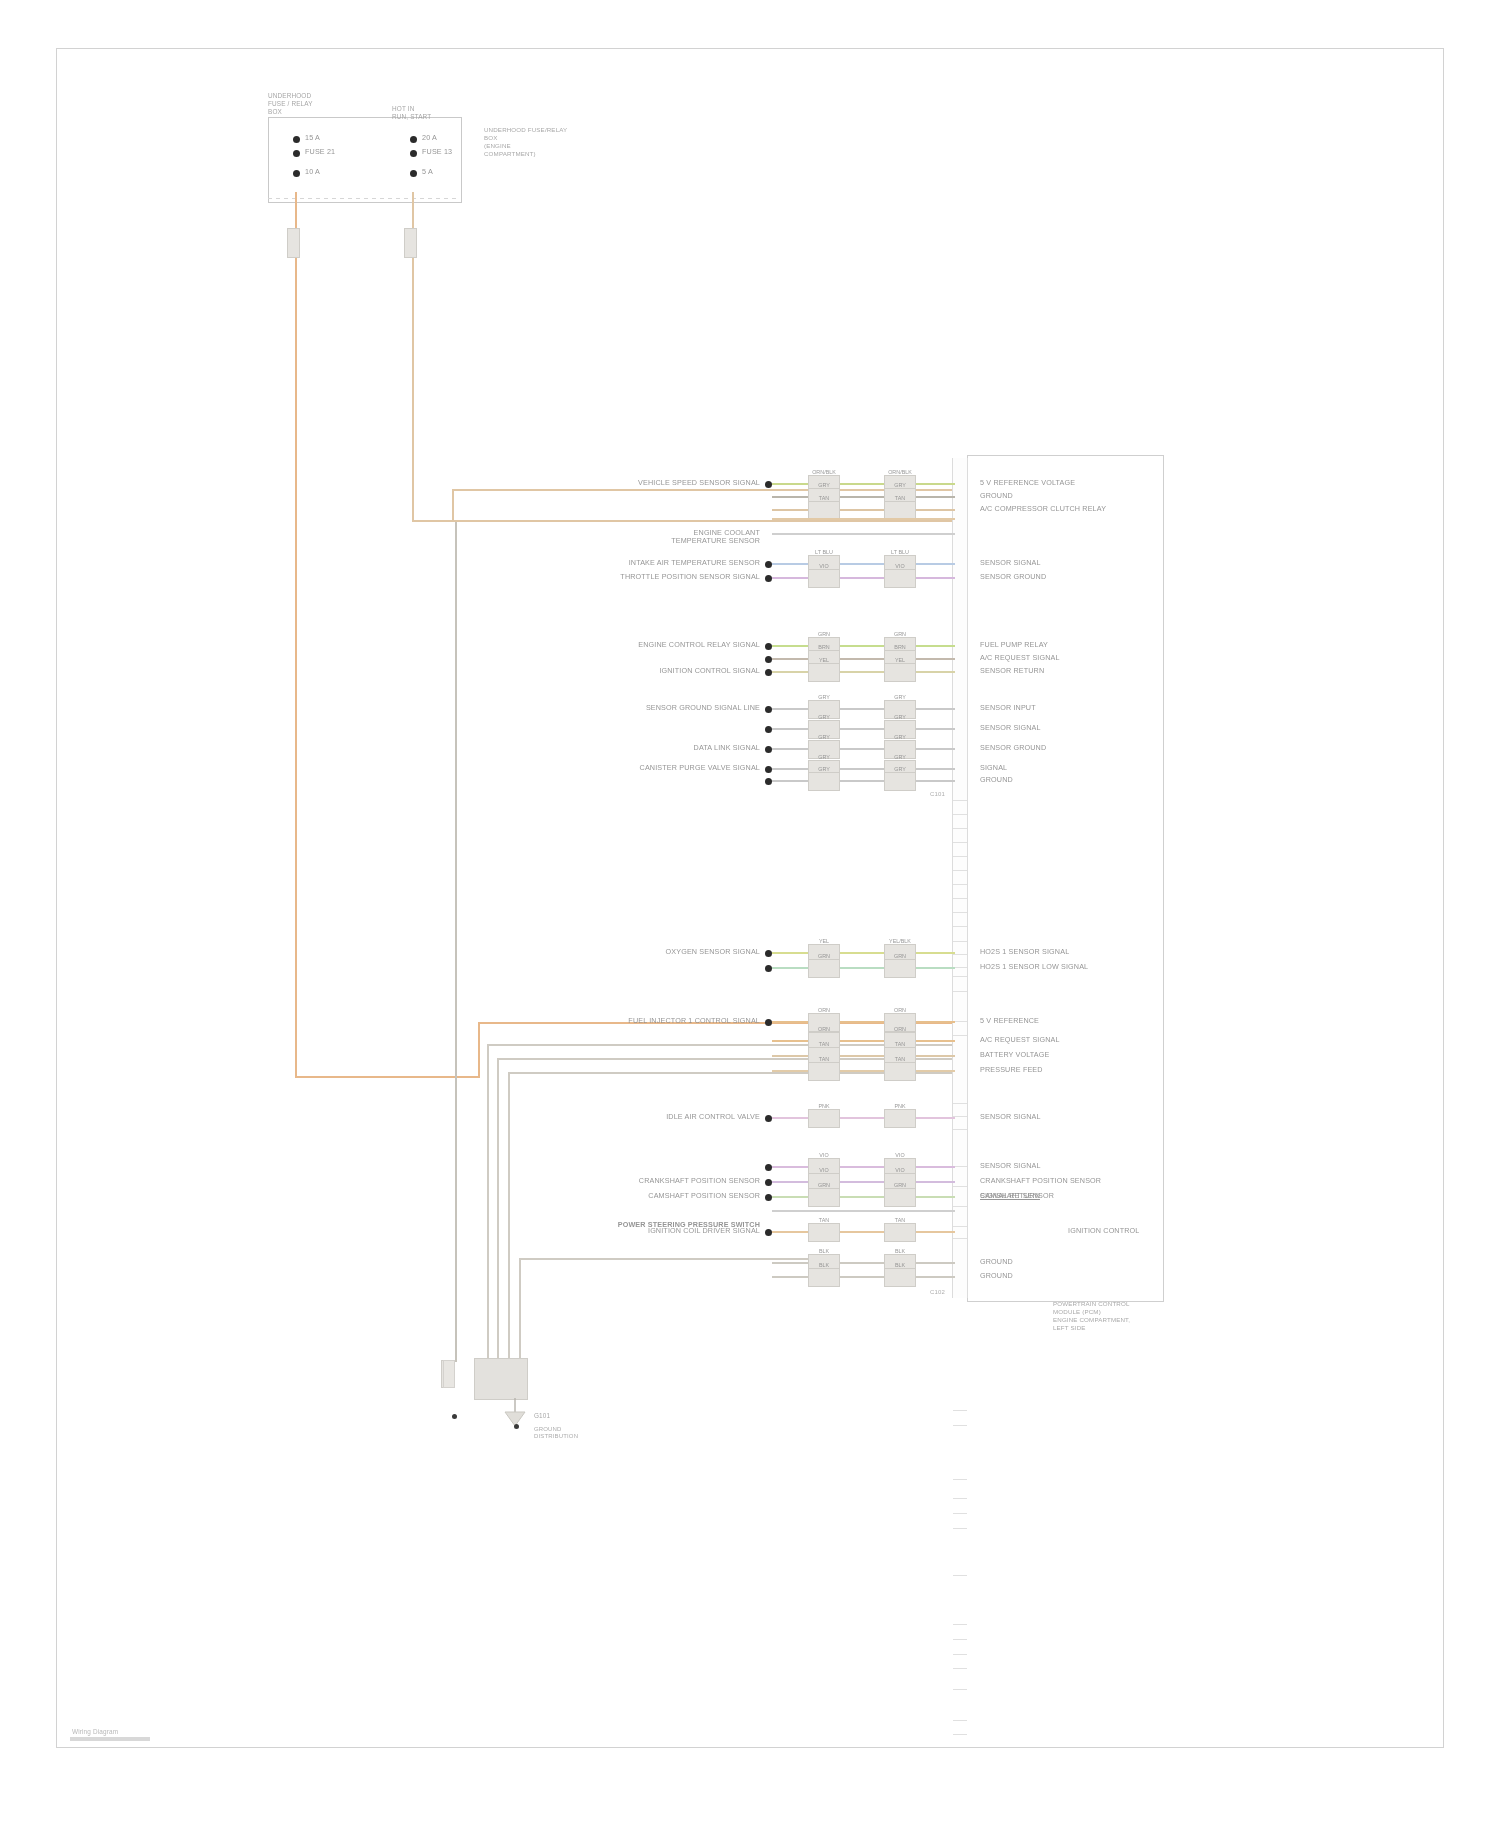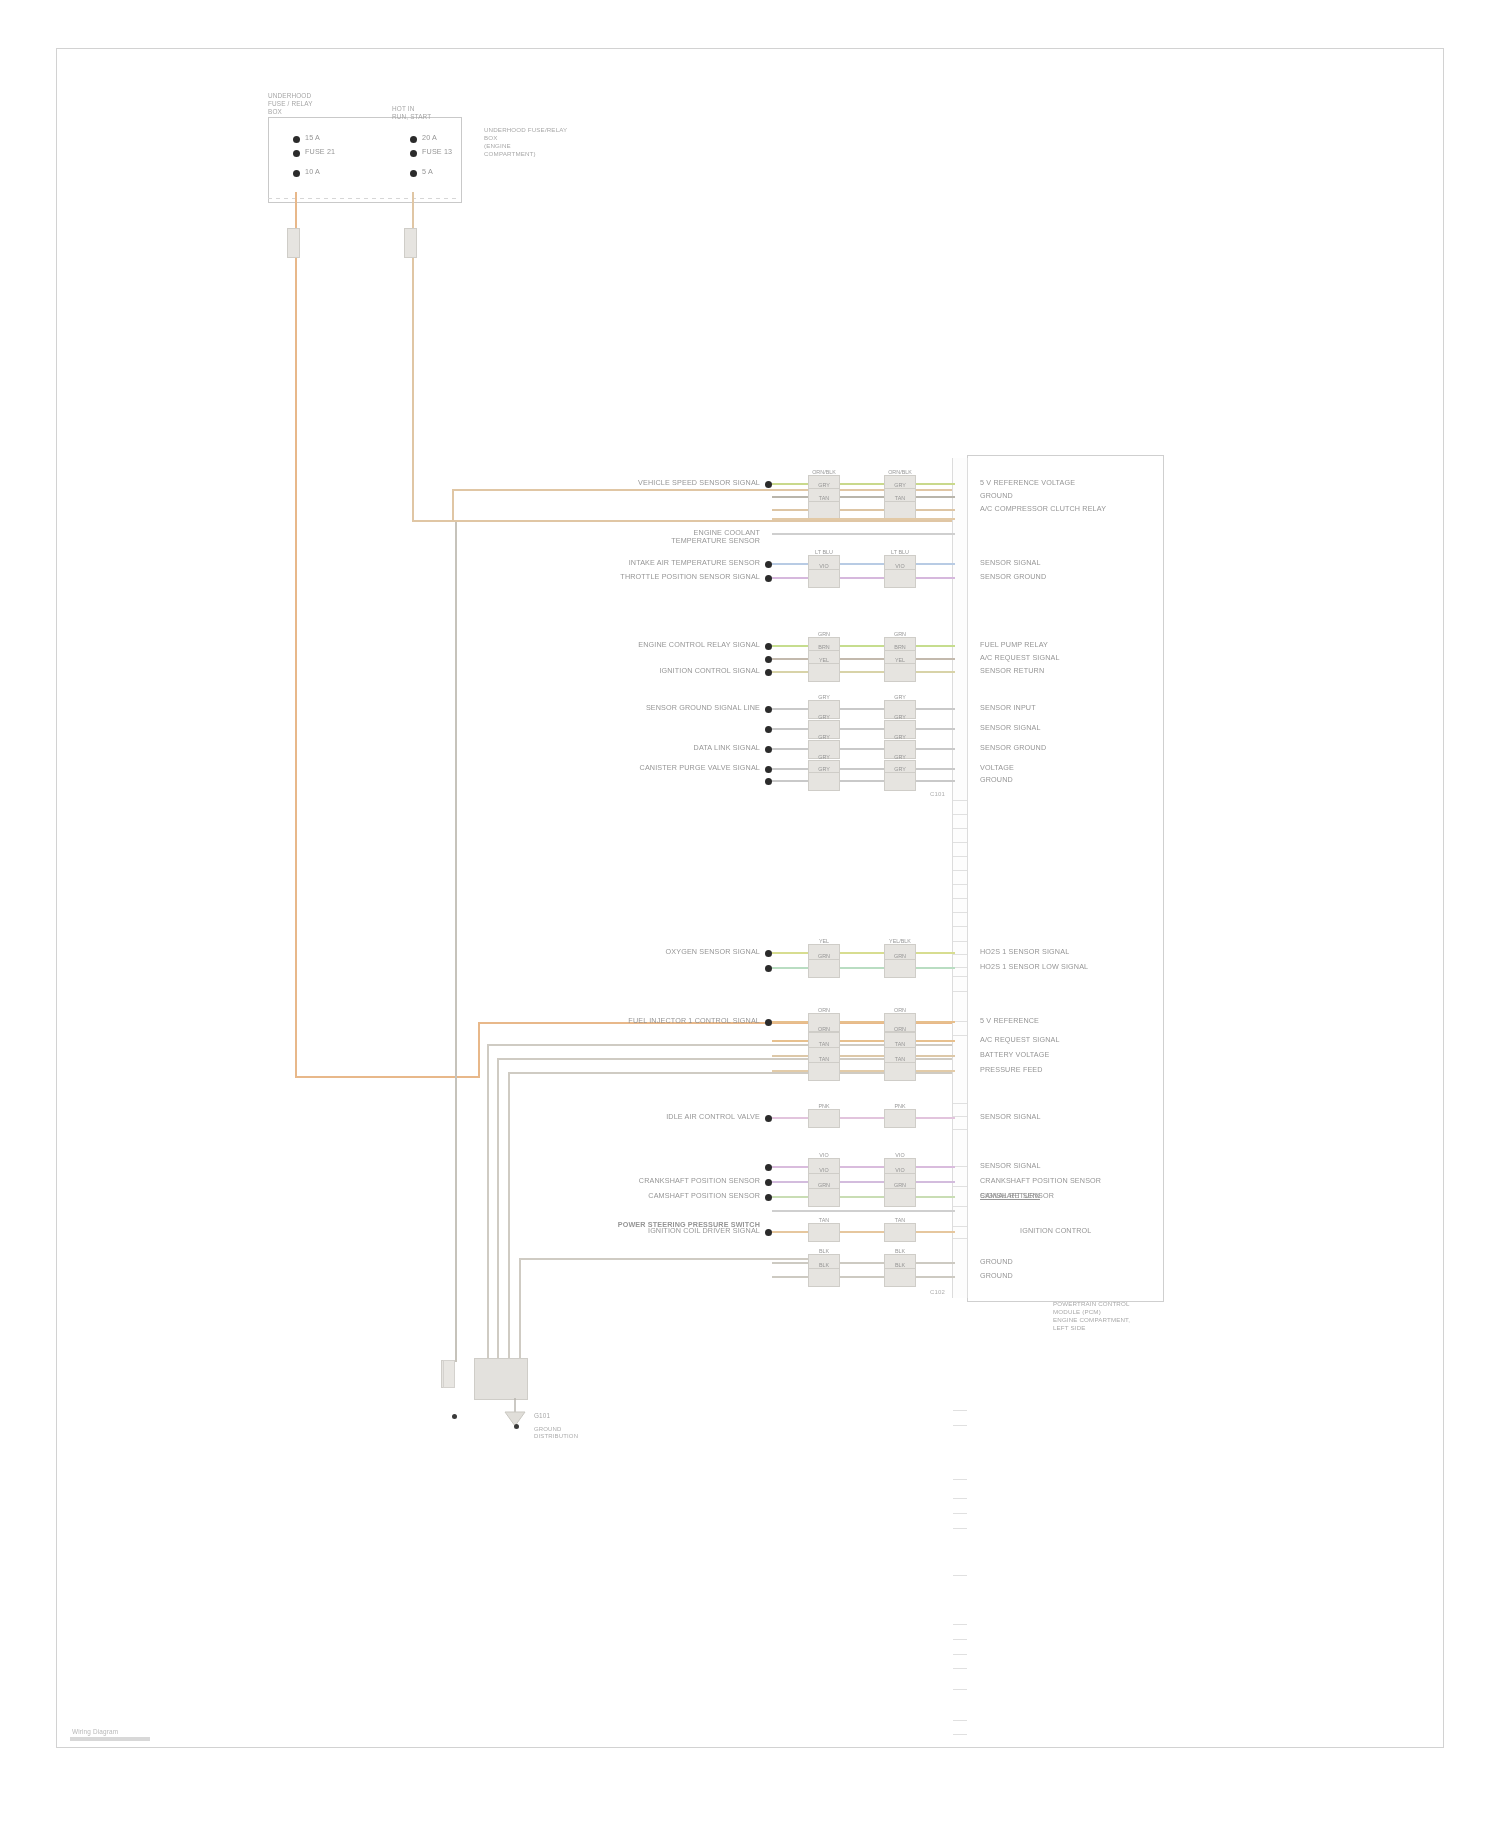--- a/index.html
+++ b/index.html
@@ -291,21 +291,21 @@
       <div class="lbl blurtext" style="left: 980px; top: 744px;">SENSOR GROUND</div>
       <div class="cap" style="left: 808px; top: 740px; width: 30px; height: 17px;">
         <div class="capl blurtext" style="top: -7px;">GRY</div>
       </div>
       <div class="cap" style="left: 884px; top: 740px; width: 30px; height: 17px;">
         <div class="capl blurtext" style="top: -7px;">GRY</div>
       </div>
       <div class="wire wh" style="left: 772px; top: 768px; width: 183px; background: rgb(201, 201, 201);"></div>
       <div class="dot" style="left: 765px; top: 765.5px;"></div>
       <div class="lbl r blurtext" style="right: 740px; top: 764px; white-space: pre-line; line-height: 7.5px;">CANISTER PURGE VALVE SIGNAL</div>
-      <div class="lbl blurtext" style="left: 980px; top: 764px;">VOLTAGE</div>
+      <div class="lbl blurtext" style="left: 980px; top: 764px;">SIGNAL</div>
       <div class="cap" style="left: 808px; top: 760px; width: 30px; height: 17px;">
         <div class="capl blurtext" style="top: -7px;">GRY</div>
       </div>
       <div class="cap" style="left: 884px; top: 760px; width: 30px; height: 17px;">
         <div class="capl blurtext" style="top: -7px;">GRY</div>
       </div>
       <div class="wire wh" style="left: 772px; top: 780px; width: 183px; background: rgb(201, 201, 201);"></div>
       <div class="dot" style="left: 765px; top: 777.5px;"></div>
       <div class="lbl blurtext" style="left: 980px; top: 776px;">GROUND</div>
       <div class="cap" style="left: 808px; top: 772px; width: 30px; height: 17px;">
@@ -405,21 +405,21 @@
         <div class="capl blurtext" style="top: -7px;">GRN</div>
       </div>
       <div class="cap" style="left: 884px; top: 1188px; width: 30px; height: 17px;">
         <div class="capl blurtext" style="top: -7px;">GRN</div>
       </div>
       <div class="wire wh" style="left: 772px; top: 1210px; width: 183px; background: rgb(207, 207, 207);"></div>
       <div class="lbl blurtext" style="left: 980px; top: 1192px; text-decoration: underline;">SIGNAL RETURN</div>
       <div class="wire wh" style="left: 772px; top: 1231px; width: 183px; background: rgb(230, 199, 158);"></div>
       <div class="dot" style="left: 765px; top: 1228.5px;"></div>
       <div class="lbl r blurtext" style="right: 740px; top: 1227px; white-space: pre-line; line-height: 7.5px;">IGNITION COIL DRIVER SIGNAL</div>
-      <div class="lbl blurtext" style="left: 972px; top: 1227px; padding-left: 48px;">IGNITION CONTROL</div>
+      <div class="lbl blurtext" style="left: 1020px; top: 1227px; padding-left: 48px;">IGNITION CONTROL</div>
       <div class="cap" style="left: 808px; top: 1223px; width: 30px; height: 17px;">
         <div class="capl blurtext" style="top: -7px;">TAN</div>
       </div>
       <div class="cap" style="left: 884px; top: 1223px; width: 30px; height: 17px;">
         <div class="capl blurtext" style="top: -7px;">TAN</div>
       </div>
       <div class="wire wh" style="left: 772px; top: 1262px; width: 183px; background: rgb(205, 202, 194);"></div>
       <div class="lbl blurtext" style="left: 980px; top: 1258px;">GROUND</div>
       <div class="cap" style="left: 808px; top: 1254px; width: 30px; height: 17px;">
         <div class="capl blurtext" style="top: -7px;">BLK</div>

